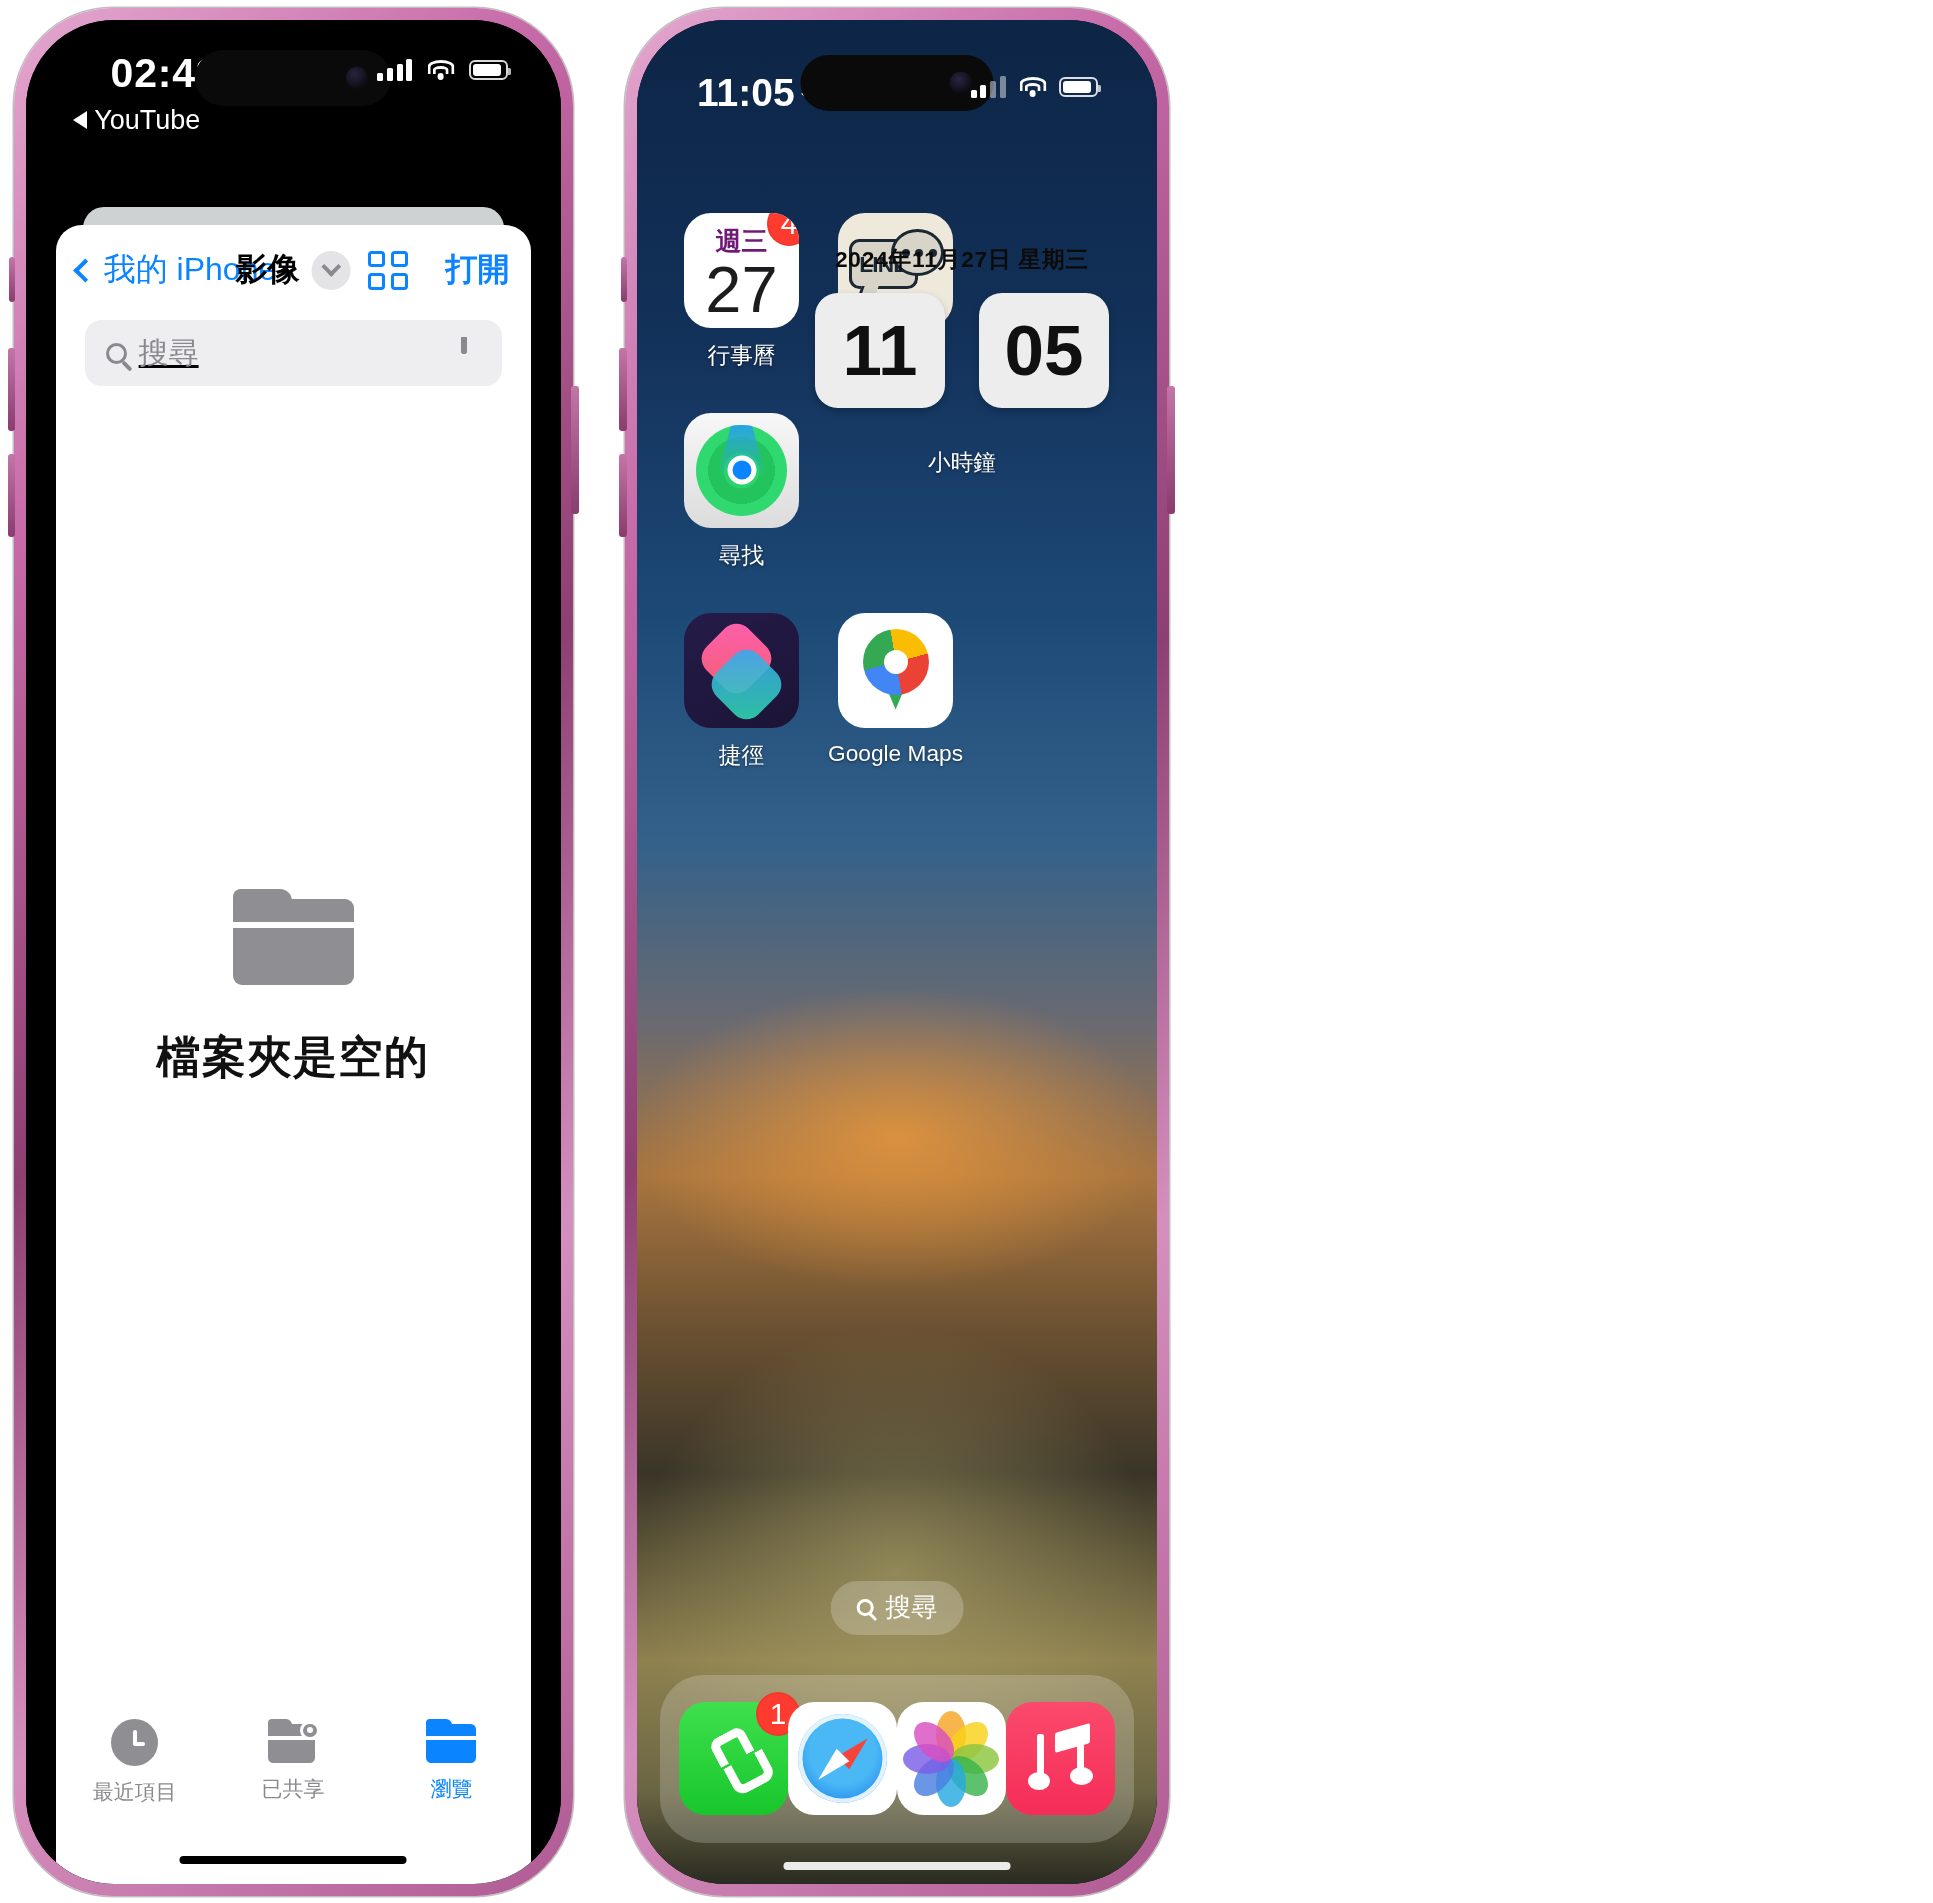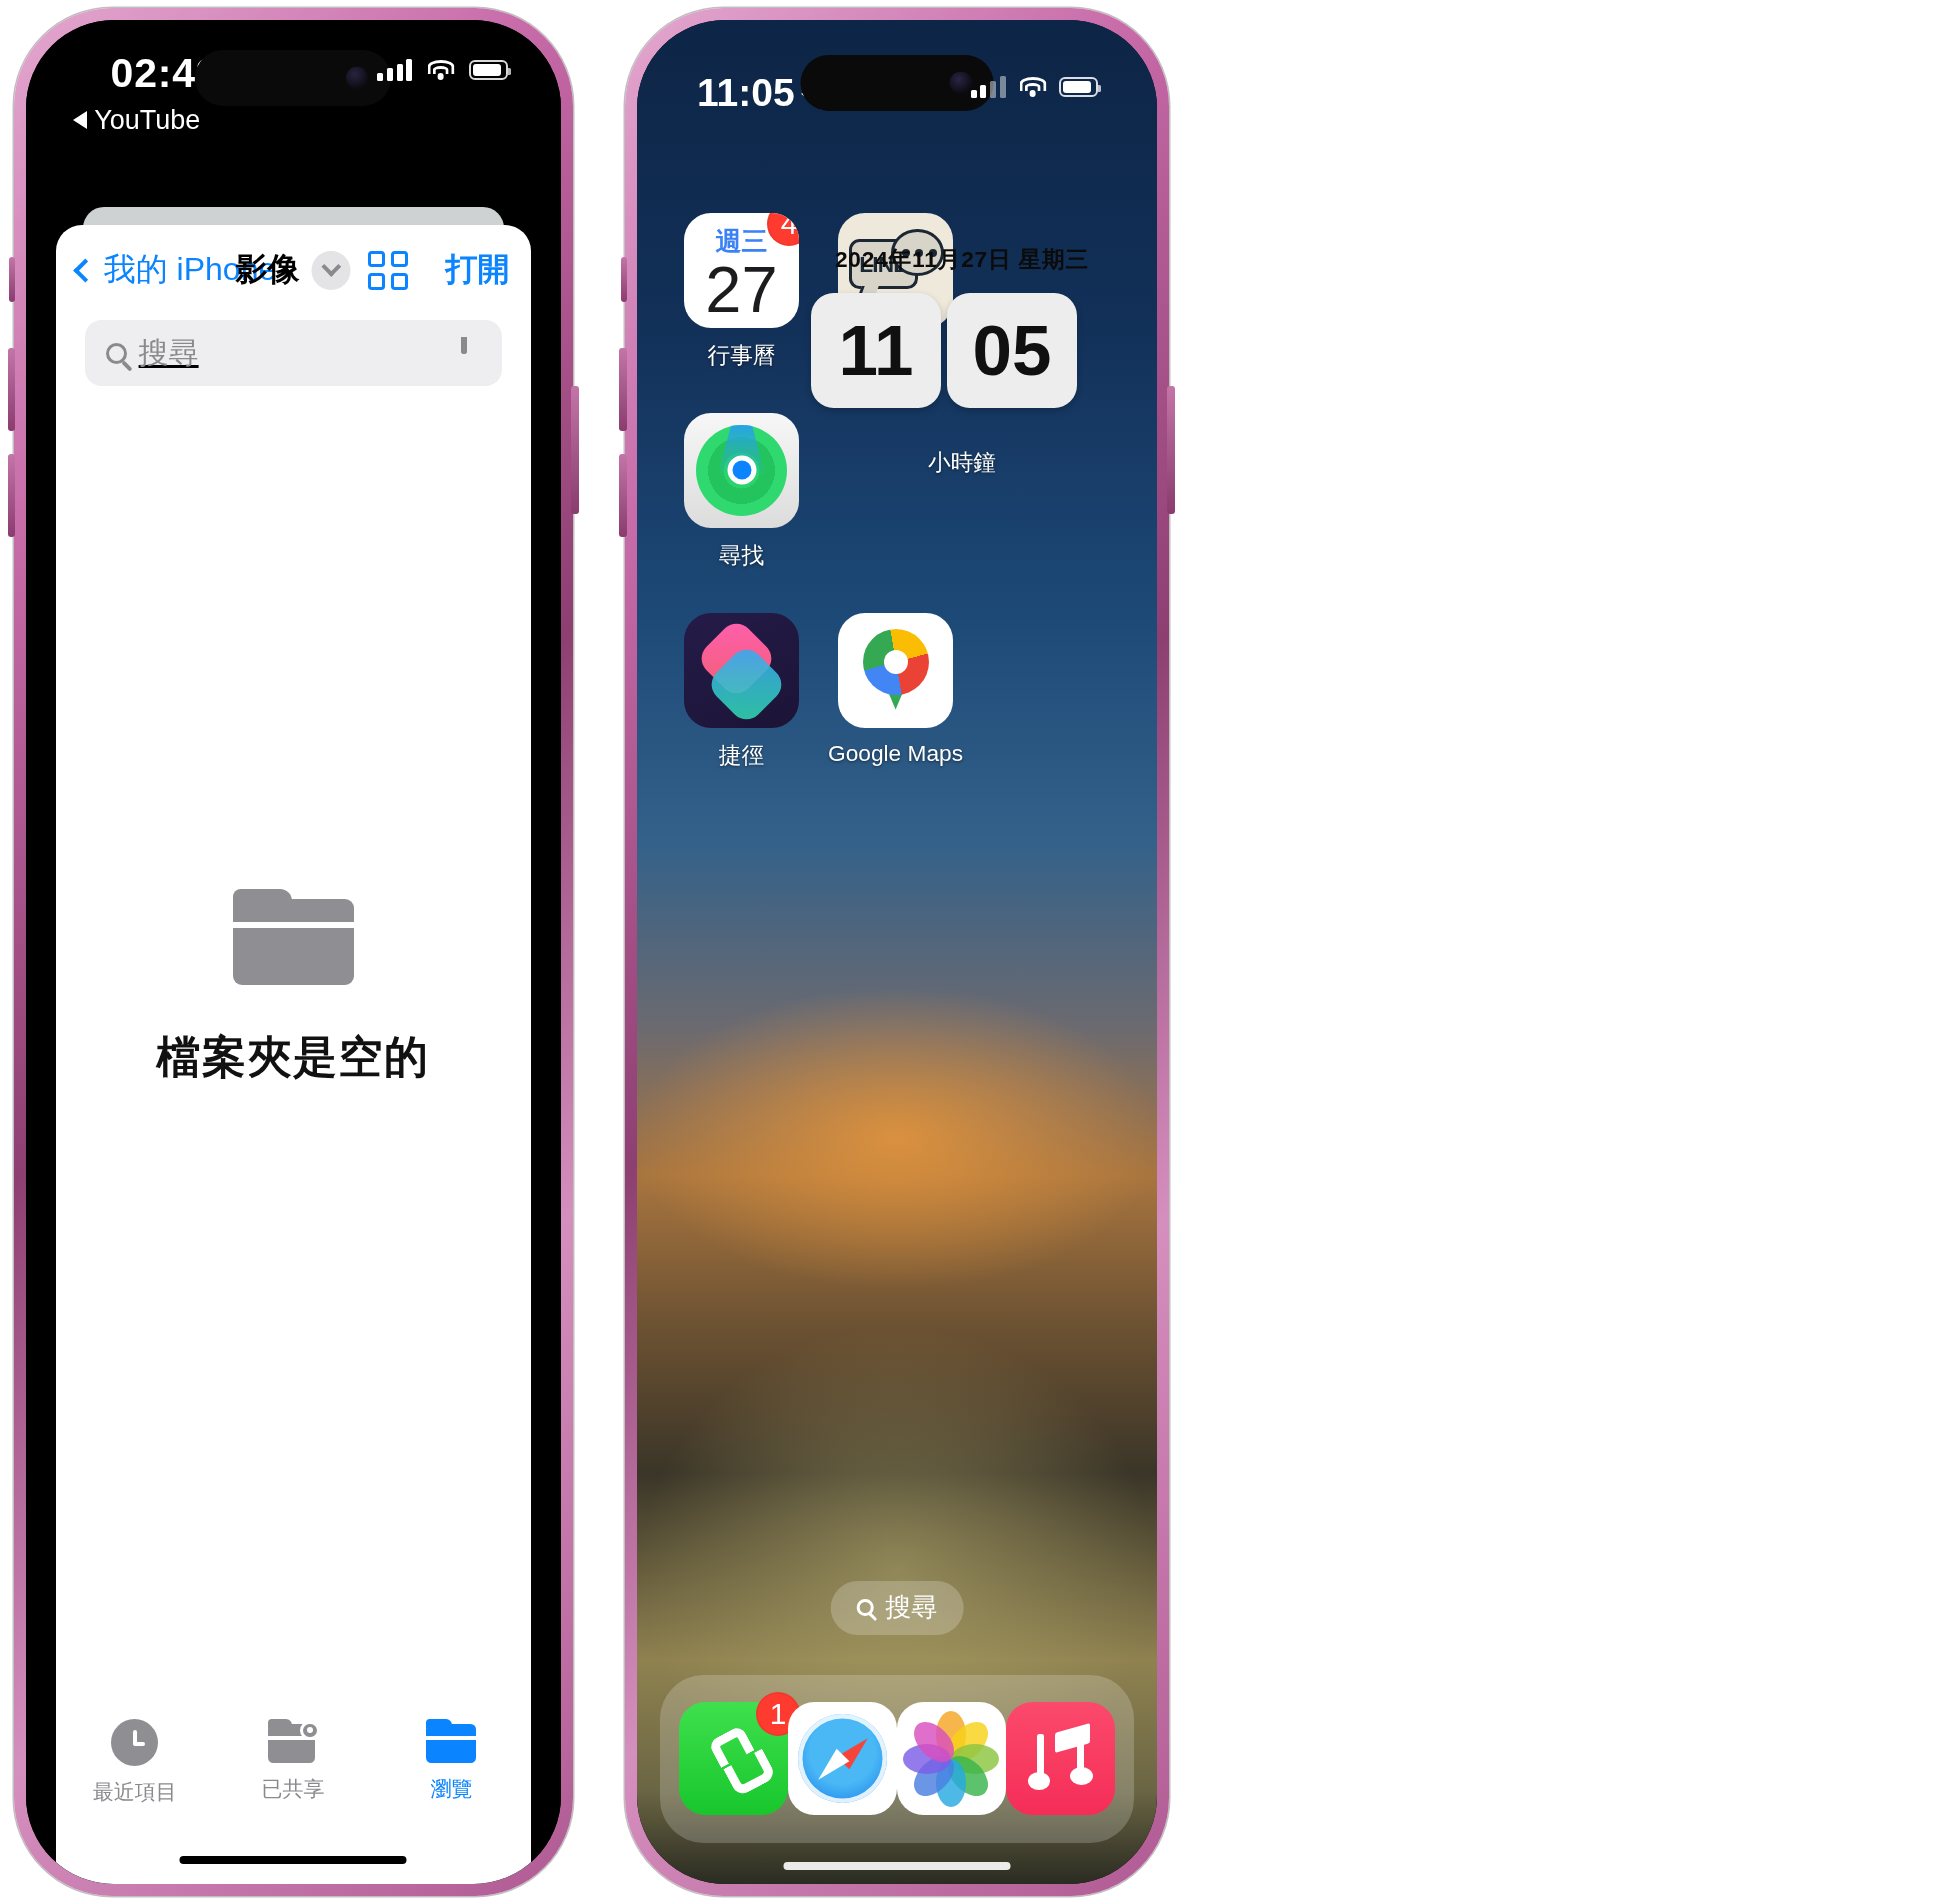--- a/index.html
+++ b/index.html
@@ -263,21 +263,21 @@
   .app-label { color:#fff; font-size: 22.7px; text-shadow: 0 0.8px 3px rgba(0,0,0,.55); white-space: nowrap; }
   .badge {
     position:absolute; top: -10.6px; right: -12px; min-width: 44px; height: 44px;
     background:#ff3b30; border-radius: 22px; color:#fff; font-size: 30px; font-weight: 500;
     display:flex; align-items:center; justify-content:center; padding: 0 7.6px;
     border: 2.3px solid rgba(0,0,0,.05);
   }
 
   
   .ic-cal { background:#fff; display:flex; flex-direction:column; align-items:center; justify-content:center; overflow:hidden;}
-  .ic-cal .dow { color:#3b82f6; font-size: 26px; font-weight: 700; margin-top: 4.5px;}
+  .ic-cal .dow { color:#701a75; font-size: 26px; font-weight: 700; margin-top: 4.5px;}
   .ic-cal .day { color:#1c1c1e; font-size: 65px; font-weight: 300; line-height: .95; }
 
   
   .ic-line { background:#efe9dc; overflow:hidden; }
   .ic-line .b1 { position:absolute; left: 10.6px; top: 26px; width: 69px; height: 50px; background:#d9d4c8; border:3.8px solid #1b2733; border-radius: 10.6px; }
   .ic-line .b1 b { position:absolute; left: 7.6px; top: 9px; font-size: 22.7px; color:#1b2733; font-weight: 800; letter-spacing:-0.8px;}
   .ic-line .tail { position:absolute; left: 21px; top: 73px; width: 16.6px; height: 15px; background:#d9d4c8; border-left:3.8px solid #1b2733; border-bottom:3.8px solid #1b2733; transform: skewX(-20deg);}
   .ic-line .b2 { position:absolute; right: 9px; top: 16.6px; width: 53px; height: 47px; background:#d9d4c8; border:3.8px solid #1b2733; border-radius: 50%; }
   .ic-line .b2 s { position:absolute; top: 16.6px; width: 8.3px; height: 8.3px; border-radius:50%; background:#1b2733; text-decoration:none;}
   .ic-line .b2 s:nth-of-type(1){left:7.6px;} .ic-line .b2 s:nth-of-type(2){left:21px;} .ic-line .b2 s:nth-of-type(3){left:35px;}
@@ -311,21 +311,21 @@
   .ic-gmaps .pin .hole { position:absolute; left: 21px; top: 21px; width: 24px; height: 24px; border-radius: 50%; background:#fff;}
 
   
   .ic-yt { background:#fff; display:flex; align-items:center; justify-content:center;}
   .ic-yt .body { width: 85px; height: 60px; background:#ff0000; border-radius: 16.6px; display:flex; align-items:center; justify-content:center;}
   .ic-yt .tri { width:0;height:0; border-top: 15px solid transparent; border-bottom: 15px solid transparent; border-left: 24px solid #fff; margin-left: 6px;}
 
   
   .widget { position:absolute; right: 44px; top: 224px; width: 302px; }
   .widget-date { color:#0b0b0b; font-size: 22.7px; font-weight: 700; text-align:center; letter-spacing: 0.8px; }
-  .widget-tiles { display:flex; gap: 6px; margin-top: 18px; }
+  .widget-tiles { display:flex; gap: 34px; justify-content:center; margin-top: 18px; }
   .w-tile {
     width: 130px; height: 115px; background:#ededee; border-radius: 22.7px;
     display:flex; align-items:center; justify-content:center;
     font-size: 71px; font-weight: 700; color:#101010;
     box-shadow: 0 3px 7.6px rgba(0,0,0,.22);
   }
   .widget-label { margin-top: 39px; text-align:center; color:#fff; font-size: 22.7px; text-shadow: 0 0.8px 3px rgba(0,0,0,.5); }
 
   
   .search-pill {

